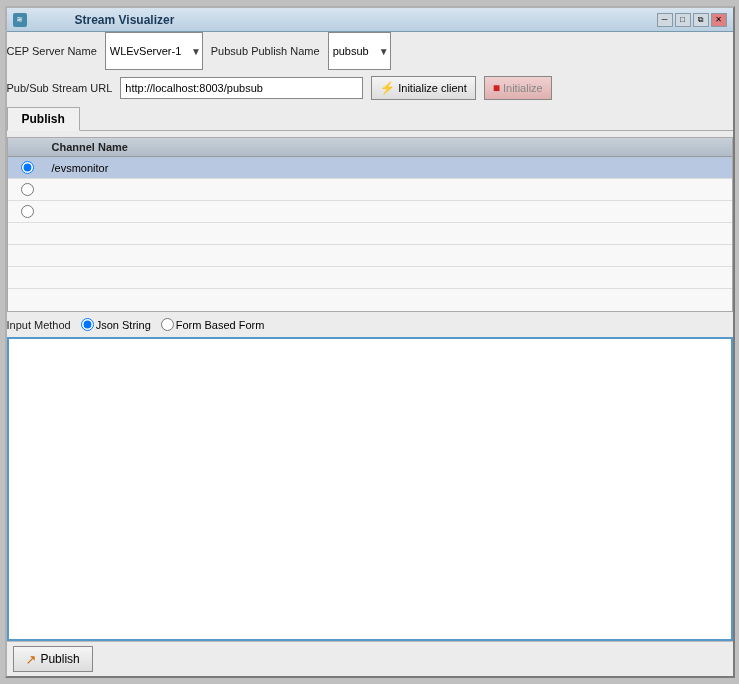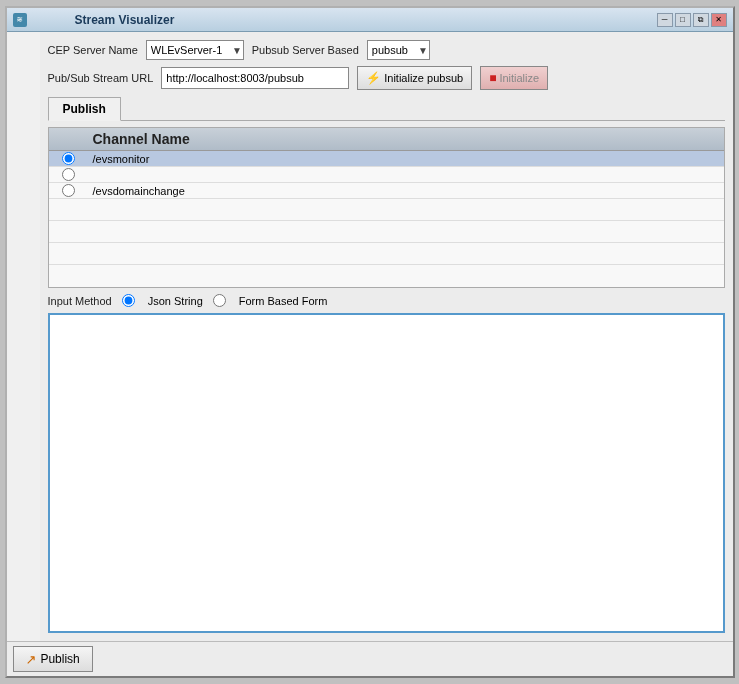--- a/index.html
+++ b/index.html
@@ -62,26 +62,24 @@
       border: 1px solid #8899aa;
       cursor: pointer;
       display: flex;
       align-items: center;
       justify-content: center;
       font-size: 8px;
     }
     .title-btn.close { background: #e08080; }
     .content {
       flex: 1;
-      padding: 8px;
       display: flex;
       flex-direction: column;
       gap: 6px;
       background: #ececec;
-      margin-left: 33px;
     }
     .row {
       display: flex;
       align-items: center;
       gap: 8px;
     }
     .label {
       font-size: 11px;
       color: #222;
       white-space: nowrap;
@@ -91,35 +89,35 @@
       align-items: center;
       position: relative;
     }
     select {
       appearance: none;
       background: #fff;
       border: 1px solid #888;
       padding: 2px 20px 2px 4px;
       font-size: 11px;
       cursor: pointer;
-      height: 20px;
+      height: 38px;
     }
     .select-arrow {
       position: absolute;
       right: 2px;
       pointer-events: none;
       font-size: 10px;
       color: #444;
     }
     .url-input {
       border: 1px solid #888;
       padding: 2px 4px;
       font-size: 11px;
       height: 22px;
-      width: 188px;
+      width: 243px;
       background: #fff;
     }
     .btn {
       display: flex;
       align-items: center;
       gap: 3px;
       padding: 2px 8px;
       border: 1px solid #888;
       background: linear-gradient(to bottom, #f5f5f5, #ddd);
       font-size: 11px;
@@ -158,30 +156,30 @@
       top: 1px;
     }
     .table-section {
       border: 1px solid #aaa;
       background: #f8f8f8;
       flex-shrink: 0;
     }
     .table-header {
       background: linear-gradient(to bottom, #c8d0d8, #b0bcc8);
       padding: 3px 8px;
-      font-size: 14px;
+      font-size: 11px;
       font-weight: bold;
       color: #222;
       border-bottom: 1px solid #999;
     }
     .table-row {
       display: flex;
       align-items: center;
       border-bottom: 1px solid #ddd;
-      height: 16px;
+      height: 22px;
     }
     .table-row.selected {
       background: #b8c8e0;
     }
     .radio-cell {
       width: 40px;
       display: flex;
       align-items: center;
       justify-content: center;
       flex-shrink: 0;
@@ -200,21 +198,21 @@
     }
     .input-method-row {
       display: flex;
       align-items: flex-end;
       gap: 10px;
       font-size: 11px;
     }
     .radio-option {
       display: flex;
       align-items: center;
-      gap: 13px;
+      gap: 2px;
       cursor: pointer;
     }
     .text-area-section {
       flex: 1;
       border: 2px solid #5599cc;
       background: #fff;
       padding: 2px;
       min-height: 200px;
     }
     textarea {
@@ -271,35 +269,35 @@
   <div class="content">
 
     <div class="row">
       <span class="label">CEP Server Name</span>
       <div class="select-container">
         <select>
           <option>WLEvServer-1</option>
         </select>
         <span class="select-arrow">▼</span>
       </div>
-      <span class="label">Pubsub Server Based</span>
+      <span class="label">Pubsub Publish Name</span>
       <div class="select-container">
         <select>
           <option>pubsub</option>
         </select>
         <span class="select-arrow">▼</span>
       </div>
     </div>
 
     <div class="row">
       <span class="label">Pub/Sub Stream URL</span>
       <input type="text" class="url-input" value="http://localhost:8003/pubsub" style="">
       <button class="btn">
         <span class="btn-icon">⚡</span>
-        <span>Initialize pubsub</span>
+        <span>Initialize client</span>
       </button>
       <button class="btn disconnect">
         <span class="btn-icon" style="color:#cc2222;">■</span>
         <span>Initialize</span>
       </button>
     </div>
 
     <div class="tabs">
       <div class="tab active">
         <span>Publish</span>
@@ -319,21 +317,20 @@
       </div>
       <div class="table-row">
         <div class="radio-cell">
           <input type="radio" name="channel" style="">
         </div>
       </div>
       <div class="table-row">
         <div class="radio-cell">
           <input type="radio" name="channel" style="">
         </div>
-        <div class="channel-cell">/evsdomainchange</div>
       </div>
       <div class="empty-row"></div>
       <div class="empty-row"></div>
       <div class="empty-row"></div>
       <div class="empty-row" style="border-bottom:none;"></div>
     </div>
 
     <div class="input-method-row">
       <span class="label">Input Method</span>
       <label class="radio-option">

